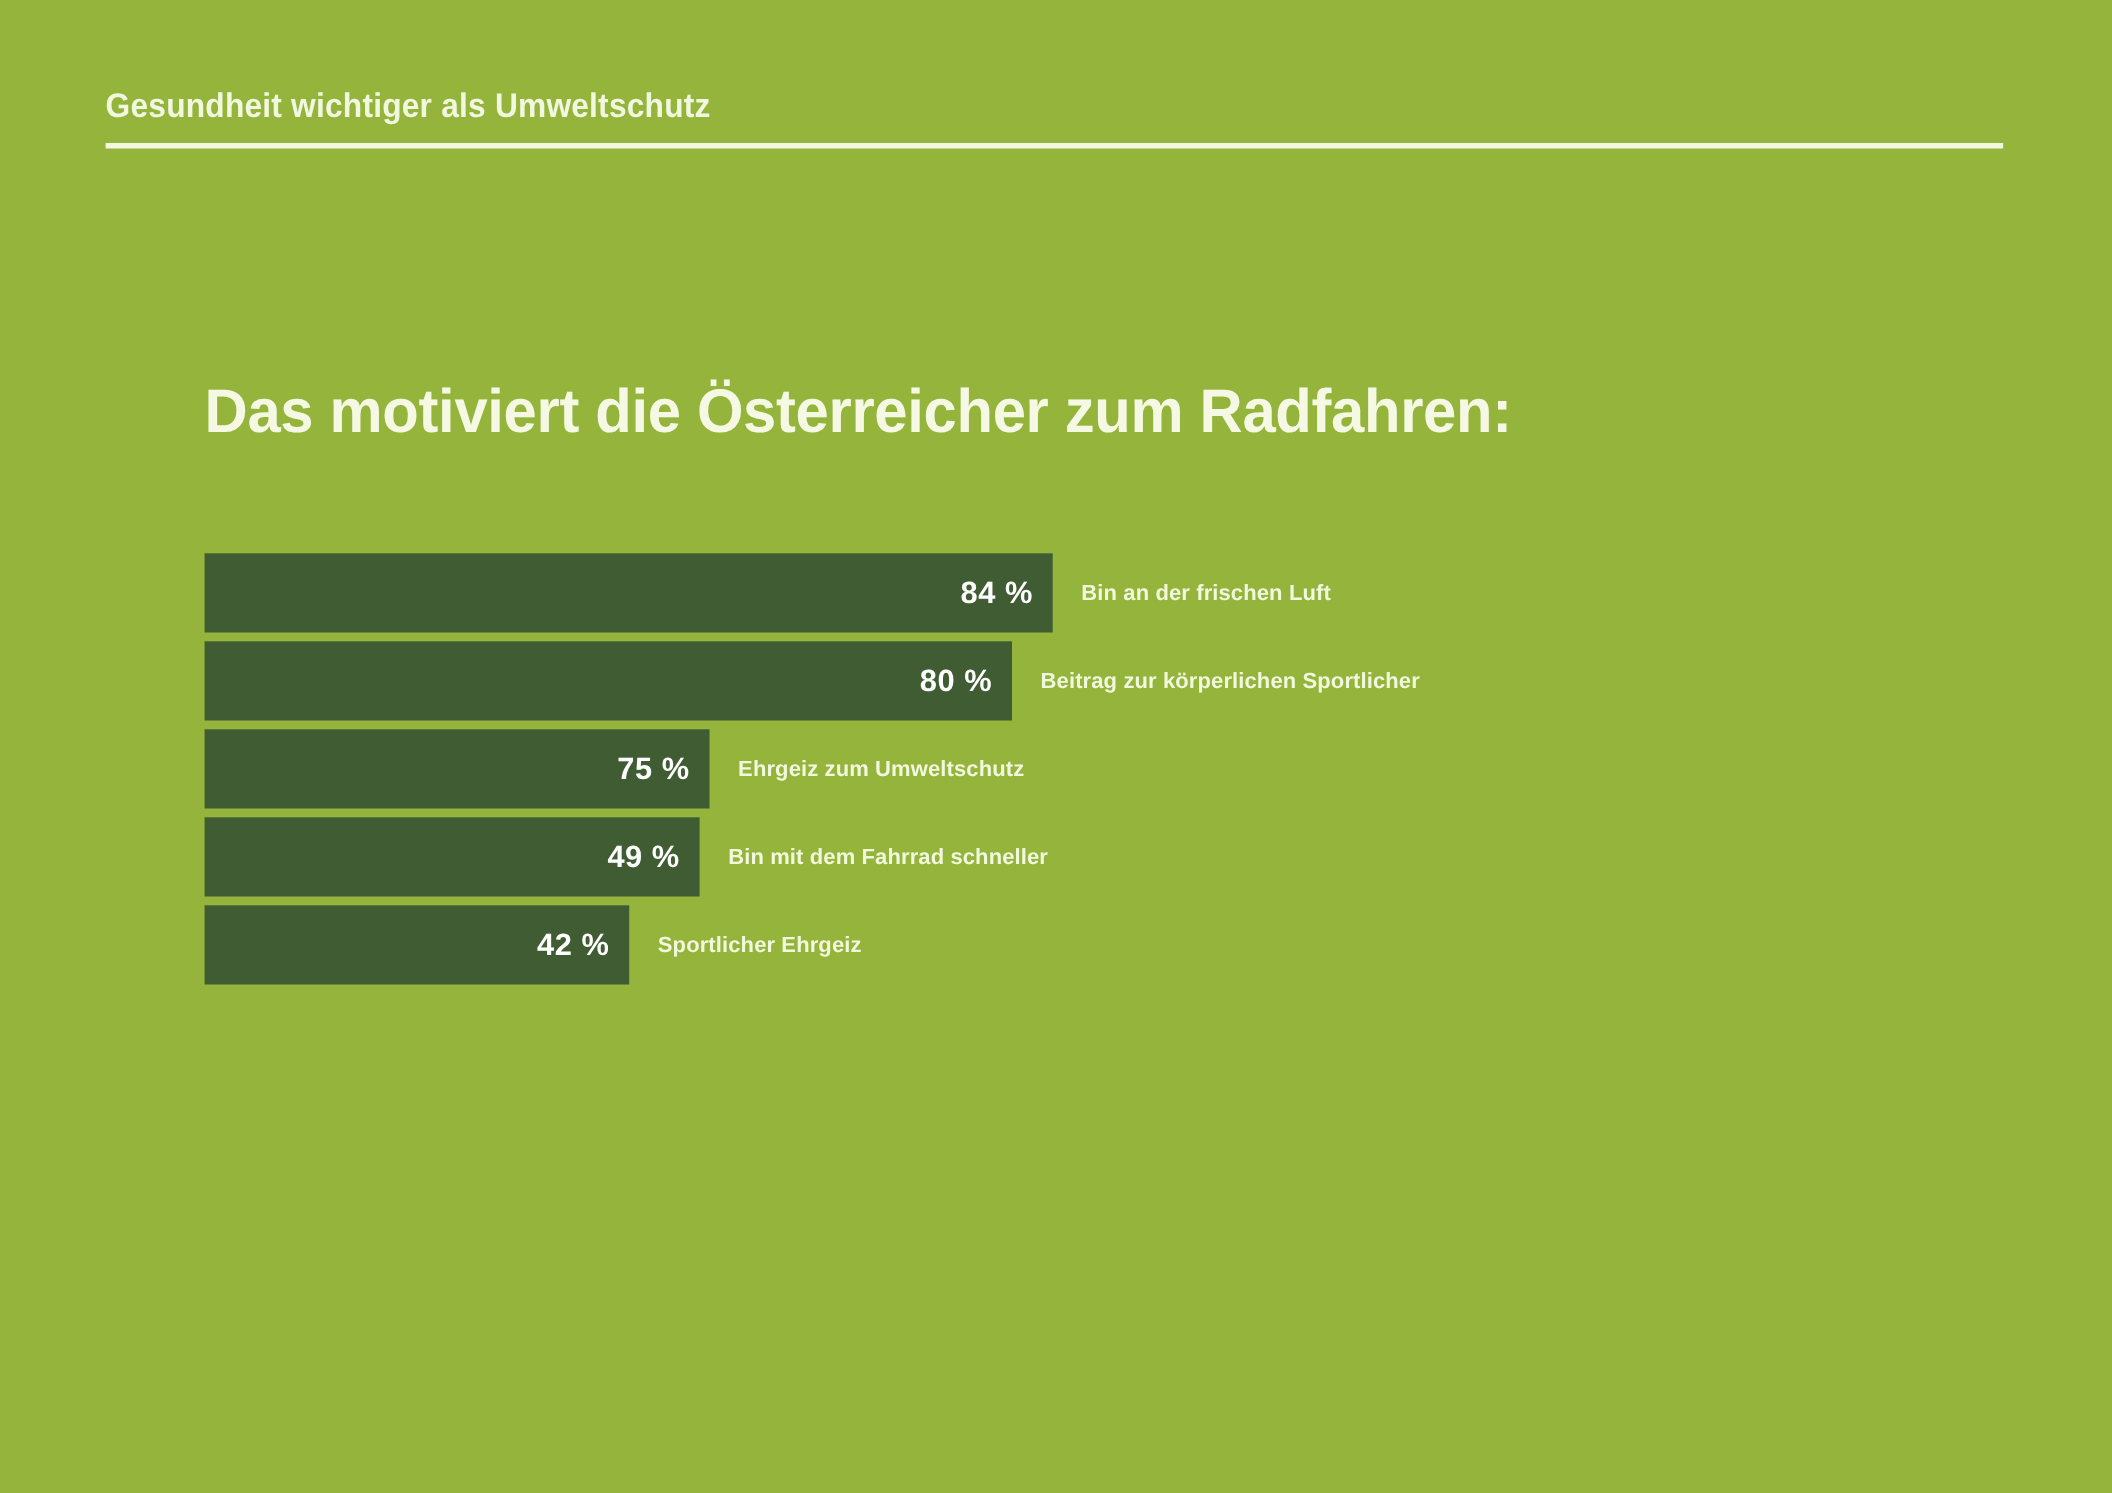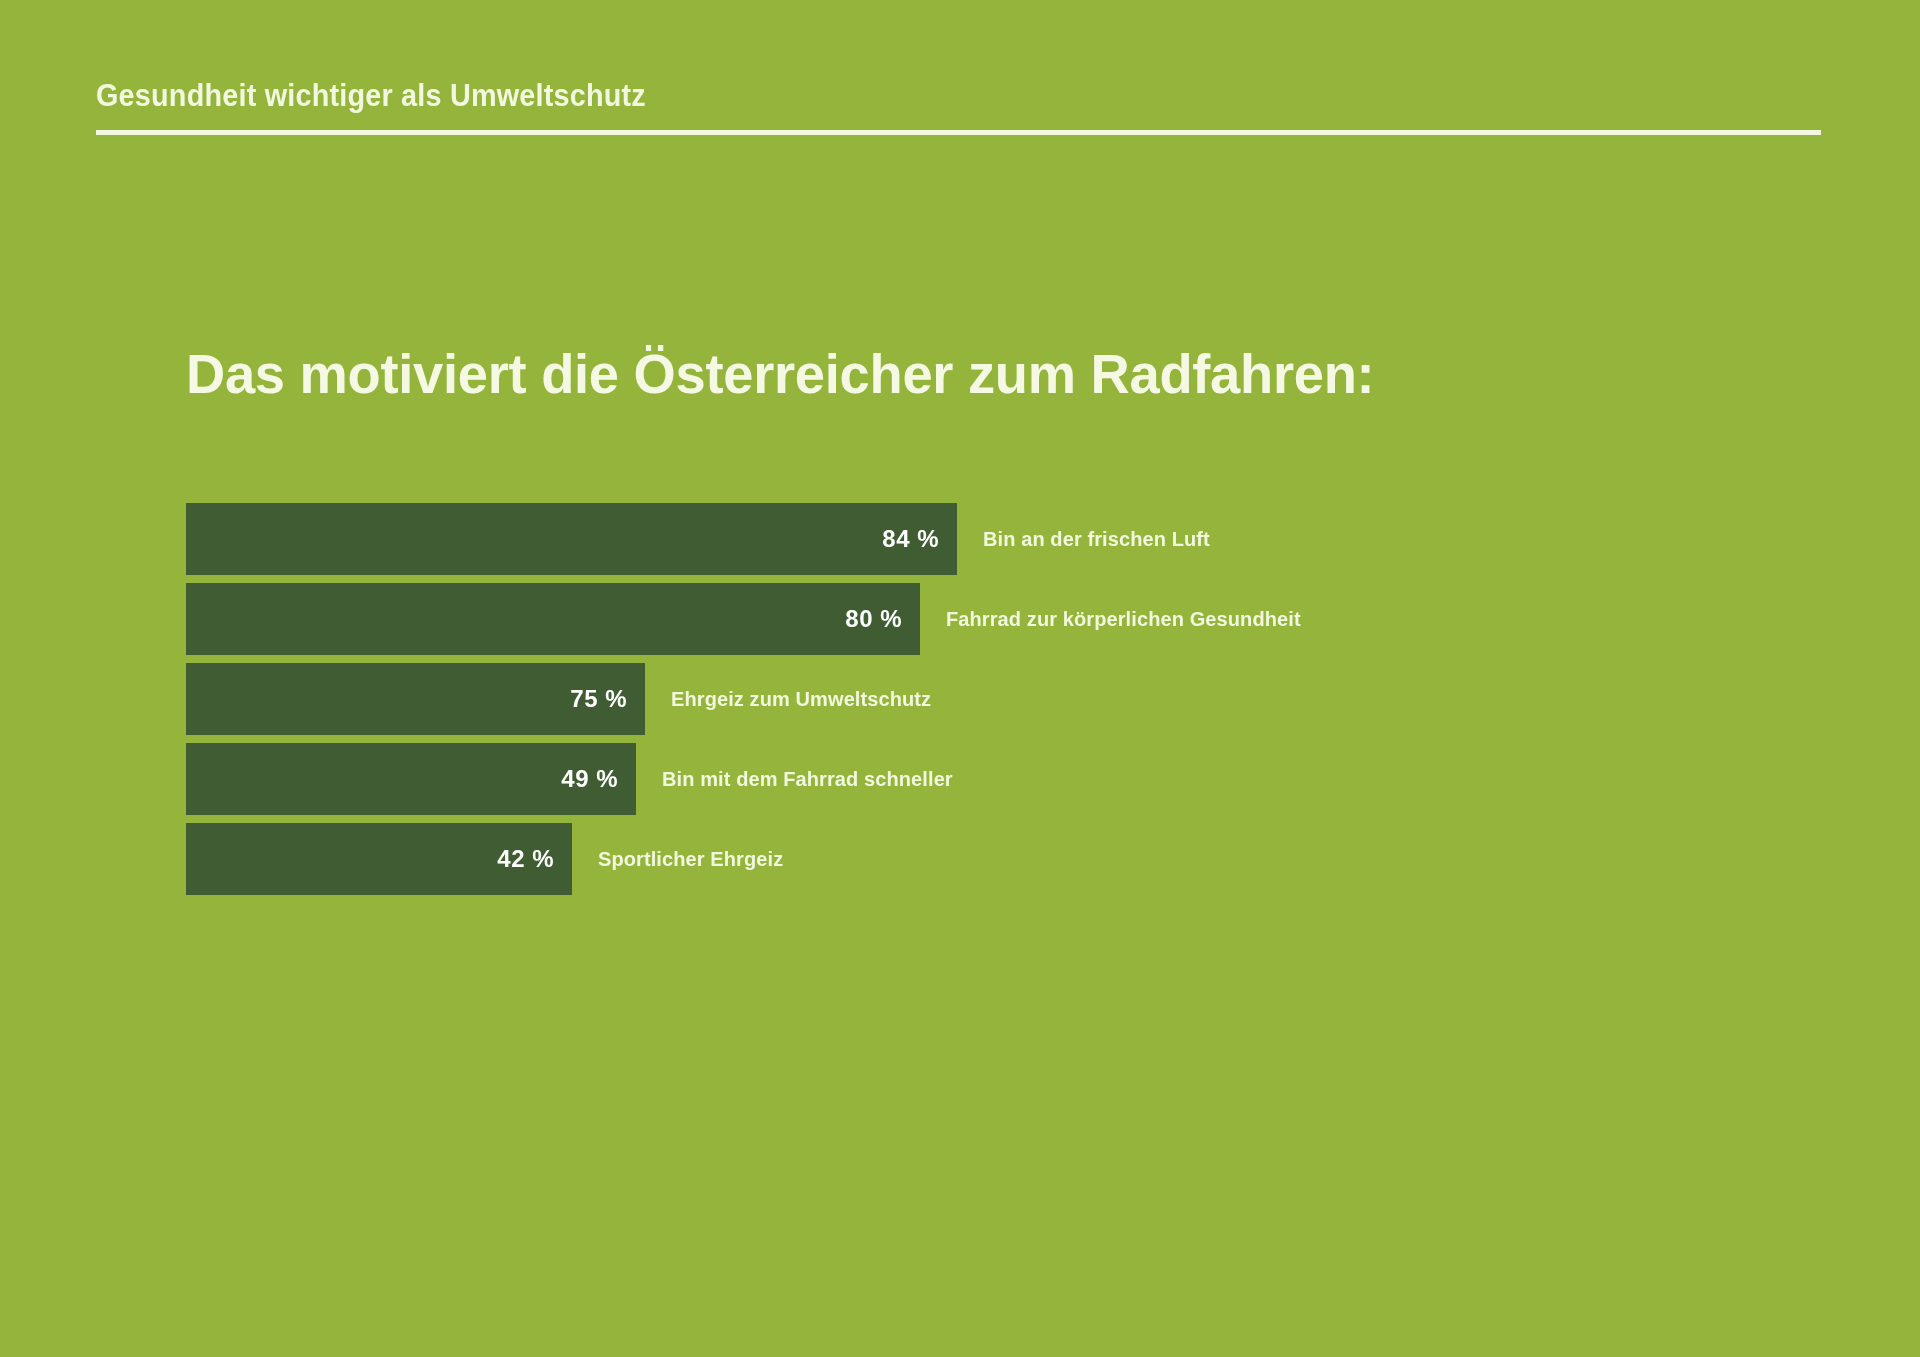--- a/index.html
+++ b/index.html
@@ -69,21 +69,21 @@
     top: 0;
     height: 72px;
     background: #3f5c32;
     box-sizing: border-box;
     display: flex;
     align-items: center;
     justify-content: flex-end;
   }
   .bar-value {
     color: #ffffff;
-    font-size: 24px;
+    font-size: 28px;
     font-weight: bold;
     padding-right: 18px;
     white-space: nowrap;
     letter-spacing: 0.5px;
   }
   .bar-label {
     position: absolute;
     top: 0;
     height: 72px;
     display: flex;
@@ -118,21 +118,21 @@
     <div class="bar-row">
       <div class="bar" style="width: 771px;">
         <span class="bar-value">84 %</span>
       </div>
       <div class="bar-label" style="left: 983px;">Bin an der frischen Luft</div>
     </div>
     <div class="bar-row">
       <div class="bar" style="width: 734px;">
         <span class="bar-value">80 %</span>
       </div>
-      <div class="bar-label" style="left: 946px;">Fahrrad zur körperlichen Gesundheit</div>
+      <div class="bar-label" style="left: 946px;">Beitrag zur körperlichen Sportlicher</div>
     </div>
     <div class="bar-row">
       <div class="bar" style="width: 459px;">
         <span class="bar-value">75 %</span>
       </div>
       <div class="bar-label" style="left: 671px;">Ehrgeiz zum Umweltschutz</div>
     </div>
     <div class="bar-row">
       <div class="bar" style="width: 450px;">
         <span class="bar-value">49 %</span>

